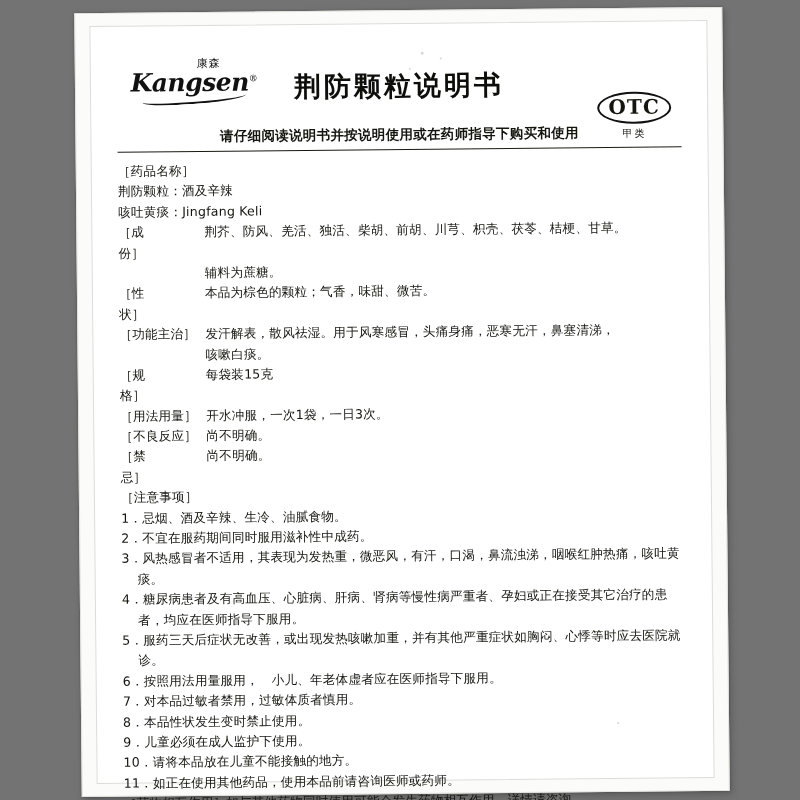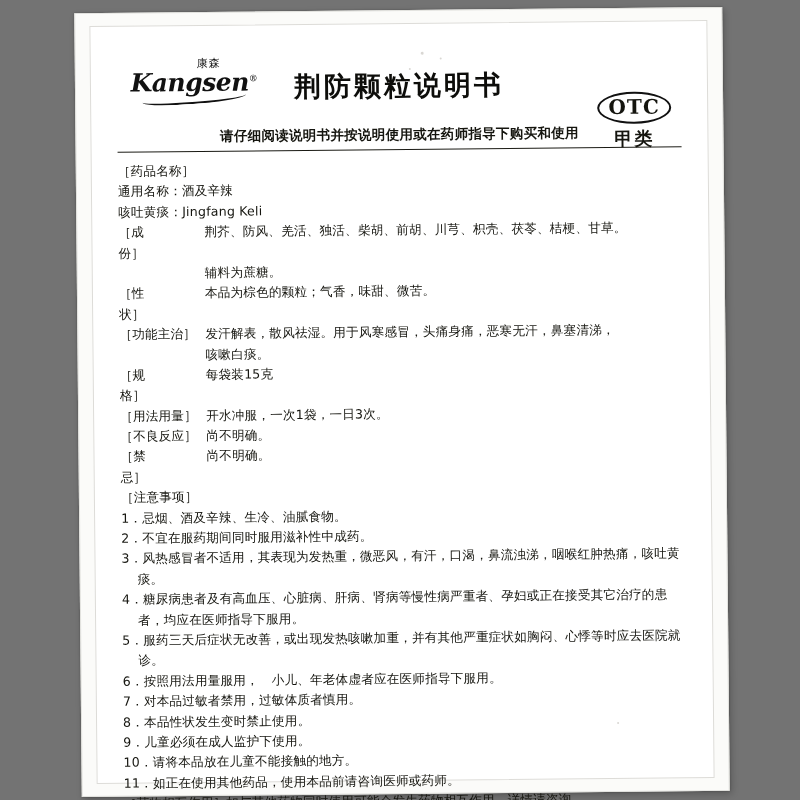--- a/index.html
+++ b/index.html
@@ -115,23 +115,23 @@
     border-radius: 50%;
     font-family: "DejaVu Serif", "Liberation Serif", serif;
     font-weight: bold;
     font-size: 20px;
     letter-spacing: 1px;
     padding: 3px 0 4px 0;
     line-height: 1.05;
   }
   .otc .jia {
     margin-top: 3px;
-    font-size: 18px;
+    font-size: 10px;
     letter-spacing: 2px;
-    font-weight: bold;
+    font-weight: normal;
   }
   .notice {
     text-align: center;
     font-size: 13.5px;
     font-weight: bold;
     letter-spacing: 0.3px;
     margin: 2px 0 5px 0;
   }
   .rule {
     border-bottom: 1.6px solid #1a1a14;
@@ -191,21 +191,21 @@
           </div>
         </div>
 
         <div class="notice">请仔细阅读说明书并按说明使用或在药师指导下购买和使用</div>
         <div class="rule"></div>
 
         <div class="body">
 
           <span class="item">［药品名称］</span>
 
-          <span class="item"><span>通用名称：</span><span>酒及辛辣</span></span>
+          <span class="item"><span>荆防颗粒：</span><span>酒及辛辣</span></span>
 
           <span class="item"><span>咳吐黄痰：</span><span>Jingfang Keli</span></span>
 
           <span class="row"><span class="lbl">［成　　　份］</span><span class="val">荆芥、防风、羌活、独活、柴胡、前胡、川芎、枳壳、茯苓、桔梗、甘草。</span></span>
           <span class="ind">辅料为蔗糖。</span>
 
           <span class="row"><span class="lbl">［性　　　状］</span><span class="val">本品为棕色的颗粒；气香，味甜、微苦。</span></span>
 
           <span class="row"><span class="lbl">［功能主治］</span><span class="val">发汗解表，散风祛湿。用于风寒感冒，头痛身痛，恶寒无汗，鼻塞清涕，</span></span>
           <span class="ind">咳嗽白痰。</span>

